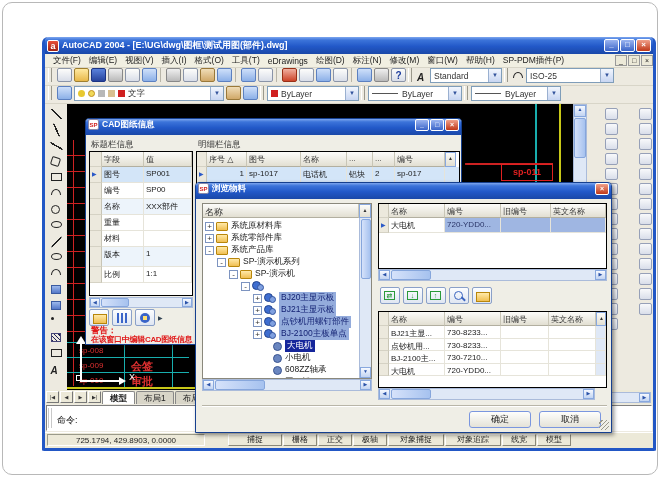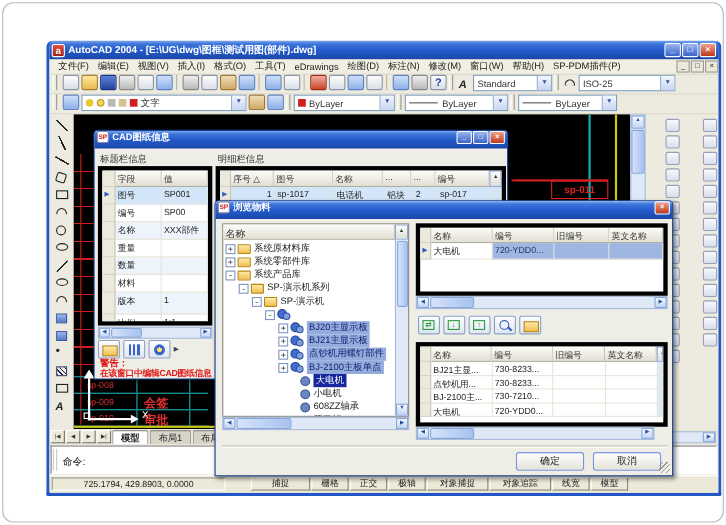--- a/index.html
+++ b/index.html
@@ -69,21 +69,21 @@
 #statusrow{position:absolute;left:0;top:395px;width:608px;height:15px;background:#ECE9D8;border-top:1px solid #fff;display:flex;align-items:center;font-size:8px}
 .coords{width:158px;height:12px;margin-left:2px;border:1px solid;border-color:#9a9a8a #fff #fff #9a9a8a;text-align:center;line-height:11px;color:#222}
 .stb{height:12px;border:1px solid;border-color:#fff #8a8878 #8a8878 #fff;background:#ECE9D8;font-size:8px;line-height:10px;text-align:center;margin-left:1px;padding:0 2px}
 
 .dlg{position:absolute;background:#EFEEE6;border:1px solid #16408f;box-shadow:2px 2px 4px rgba(0,0,0,.45);border-radius:4px 4px 0 0}
 .dtb{height:16px;background:linear-gradient(180deg,#7DA6EE 0%,#3C74DA 18%,#2258C8 55%,#1A48A8 100%);border-radius:3px 3px 0 0;display:flex;padding:0 2px;color:#fff;font-weight:bold;font-size:8.5px}
 .spico{width:11px;height:11px;background:#fff;border:1px solid #88a;border-radius:2px;color:#d02020;font-size:6px;font-weight:bold;text-align:center;line-height:10px;margin-right:3px}
 .dwb{width:14px;height:12px;border:1px solid #fff;border-radius:2px;background:linear-gradient(#9ab4f0,#3a64c8);color:#fff;font-size:7px;line-height:10px;text-align:center;font-weight:bold;margin-left:1px}
 .dwb.cl{background:linear-gradient(#f0a08a,#c03818)}
 .cap{font-size:8.5px;color:#333}
-.grid{background:#fff;border:4px solid #000000;font-size:8px;overflow:hidden}
+.grid{background:#fff;border:1px solid #000000;font-size:8px;overflow:hidden}
 .ghr,.gr{display:flex;height:15px}
 .gh{background:linear-gradient(#fcfcfa,#e2dfd2);border-right:1px solid #c8c5b6;border-bottom:1px solid #b2afa0;padding:2px 2px 0;white-space:nowrap;overflow:hidden;color:#333}
 .gc{border-right:1px solid #e6e4da;border-bottom:1px solid #e6e4da;padding:2px 2px 0;white-space:nowrap;overflow:hidden}
 .gut{background:#ECE9DD;border-right:1px solid #c8c5b6;border-bottom:1px solid #d5d2c4;position:relative}
 .mk::after{content:"▶";position:absolute;left:2px;top:3px;font-size:6px;color:#2b5ac8}
 .selr{background:#D3E5F8}
 .altr{background:#EDF4FB}
 .hsb{display:flex;background:#dfe8f6;border:1px solid #aabbda;height:11px}
 .exp{width:9px;height:9px;border:1px solid #7d94c0;background:#fff;font-size:8px;line-height:7px;text-align:center;color:#333;flex:0 0 auto;margin-right:2px}
 .exp:empty{visibility:hidden}
@@ -423,25 +423,20 @@
     <div class="gr altr" style="height:16px">
       <span class="gut" style="width:12px"></span>
       <span class="gc" style="width:42px">名称</span>
       <span class="gc" style="flex:1">XXX部件</span>
     </div>
     <div class="gr" style="height:16px">
       <span class="gut" style="width:12px"></span>
       <span class="gc" style="width:42px">重量</span>
       <span class="gc" style="flex:1"></span>
     </div>
-    <div class="gr altr" style="height:16px">
-      <span class="gut" style="width:12px"></span>
-      <span class="gc" style="width:42px">数量</span>
-      <span class="gc" style="flex:1"></span>
-    </div>
     <div class="gr" style="height:16px">
       <span class="gut" style="width:12px"></span>
       <span class="gc" style="width:42px">材料</span>
       <span class="gc" style="flex:1"></span>
     </div>
     <div class="gr altr" style="height:20px">
       <span class="gut" style="width:12px"></span>
       <span class="gc" style="width:42px">版本</span>
       <span class="gc" style="flex:1">1</span>
     </div>

